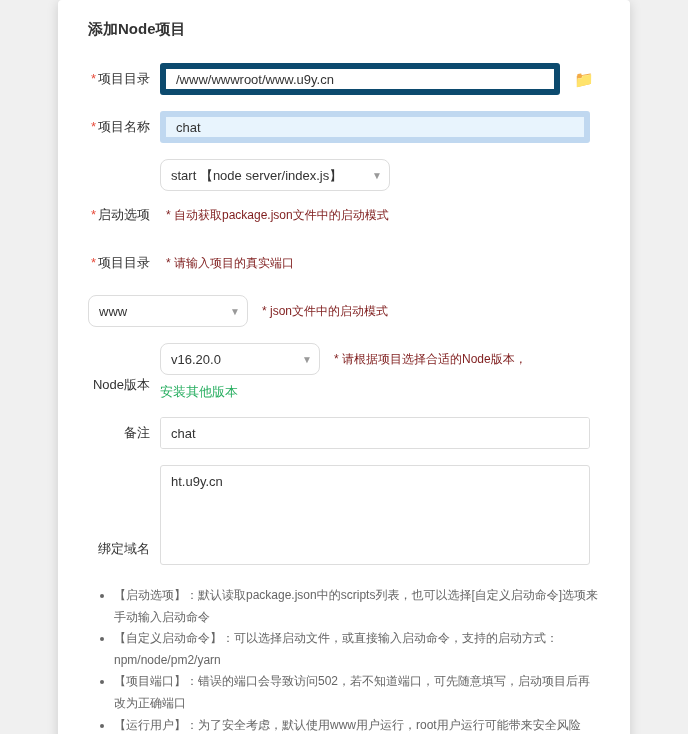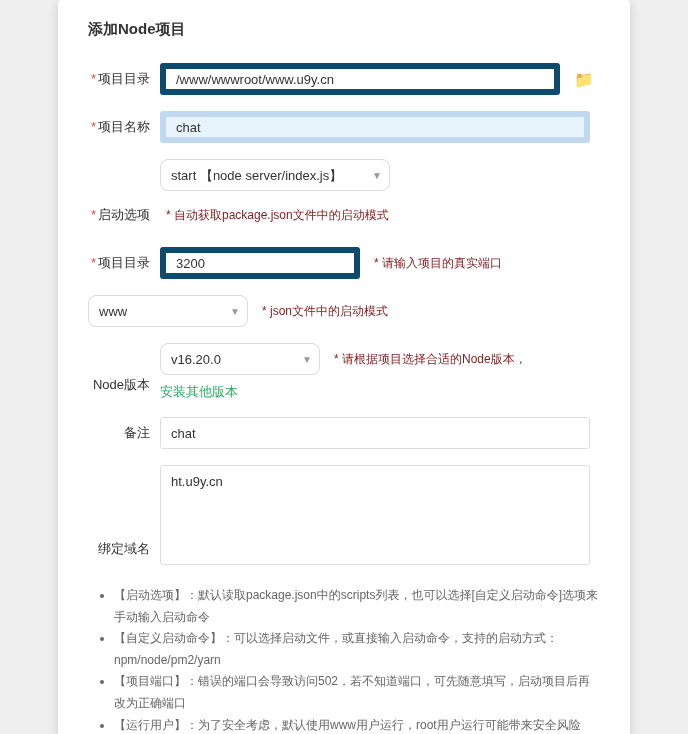--- a/index.html
+++ b/index.html
@@ -228,21 +228,20 @@
       </div>
       <span class="hint-text">* 自动获取package.json文件中的启动模式</span>
     </div>
   </div>
 
   <div class="form-row">
     <div class="form-label">
       <span class="required-star">*</span><span>项目目录</span>
     </div>
     <div class="form-content">
-      <input class="form-input input-port" type="text" value="3200" style="">
       <span class="hint-text">* 请输入项目的真实端口</span>
     </div>
   </div>
 
   <div class="form-row">
     <div class="form-content">
       <div class="select-wrapper">
         <select class="form-select select-user">
           <option>www</option>
         </select>

